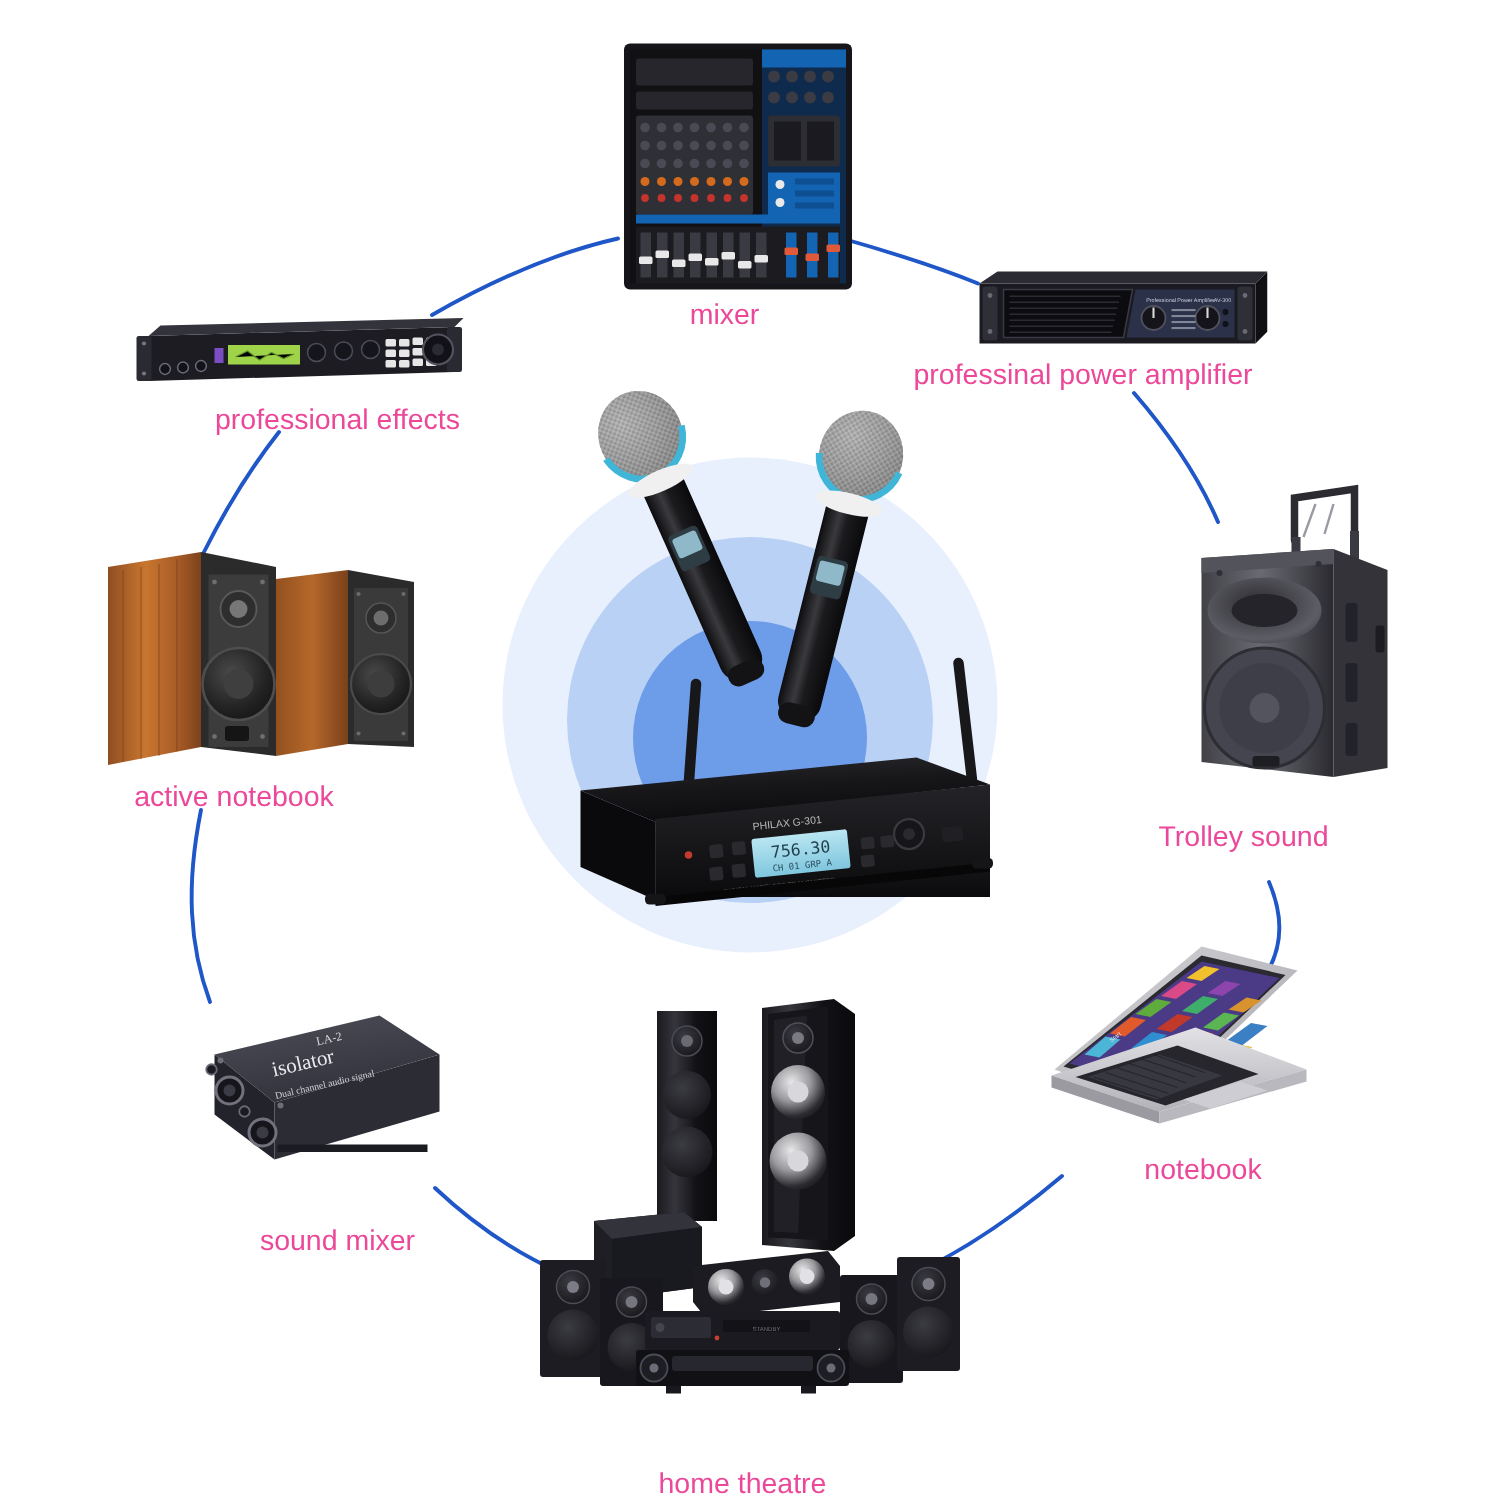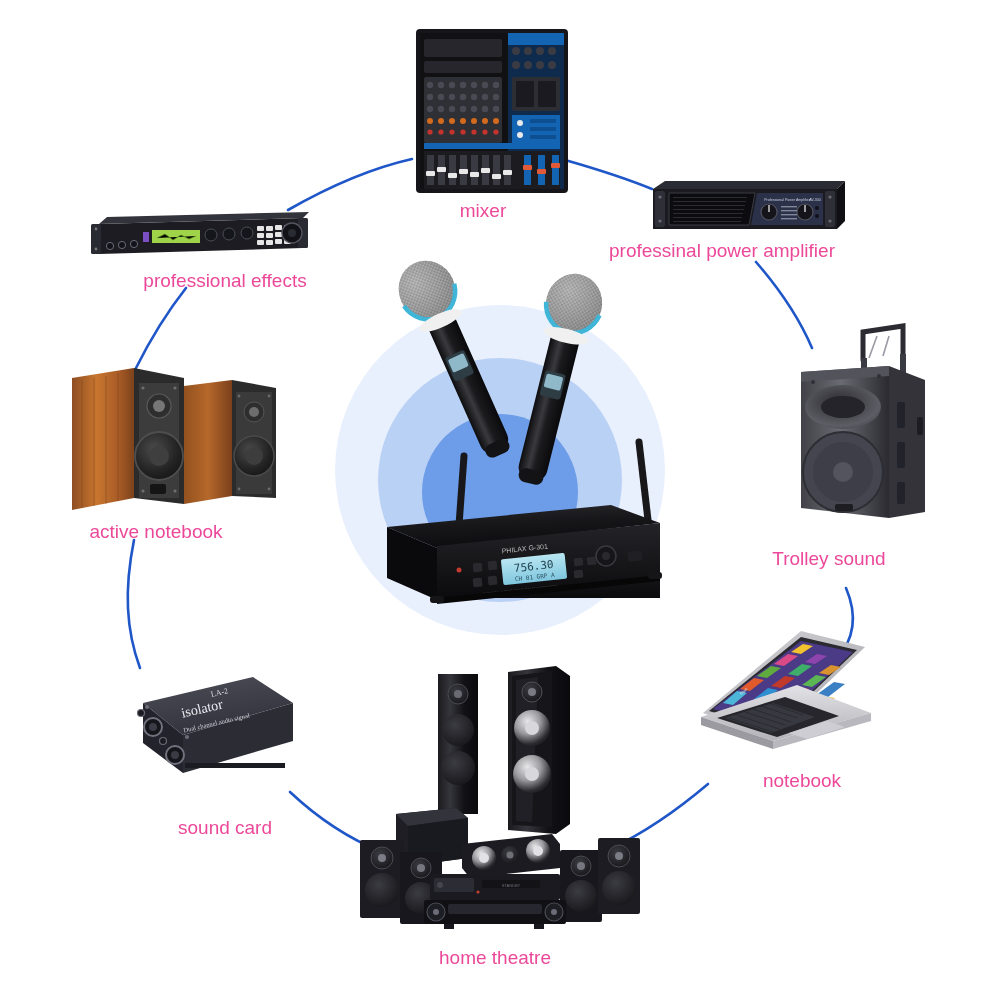--- a/index.html
+++ b/index.html
@@ -602,17 +602,17 @@
       <rect x="92" y="262" width="10" height="5" fill="#18181e"></rect>
       <rect x="182" y="262" width="10" height="5" fill="#18181e"></rect>
     </g>
   </svg>
 
   <div class="label lbl-c" style="left:483px;top:200px;">mixer</div>
   <div class="label lbl-c" style="left:722px;top:240px;">professinal power amplifier</div>
   <div class="label lbl-c" style="left:210px;top:270px;margin-left:15px;">professional effects</div>
   <div class="label lbl-c" style="left:156px;top:521px;">active notebook</div>
   <div class="label lbl-c" style="left:829px;top:548px;">Trolley sound</div>
-  <div class="label lbl-c" style="left:225px;top:817px;">sound card</div>
+  <div class="label lbl-c" style="left:225px;top:817px;">sound mixer</div>
   <div class="label lbl-c" style="left:802px;top:770px;">notebook</div>
-  <div class="label lbl-c" style="left:495px;top:947px;text-align:center;">home theatre</div>
+  <div class="label lbl-c" style="left:495px;top:979px;text-align:center;">home theatre</div>
 
 </div>
 
 </body></html>

